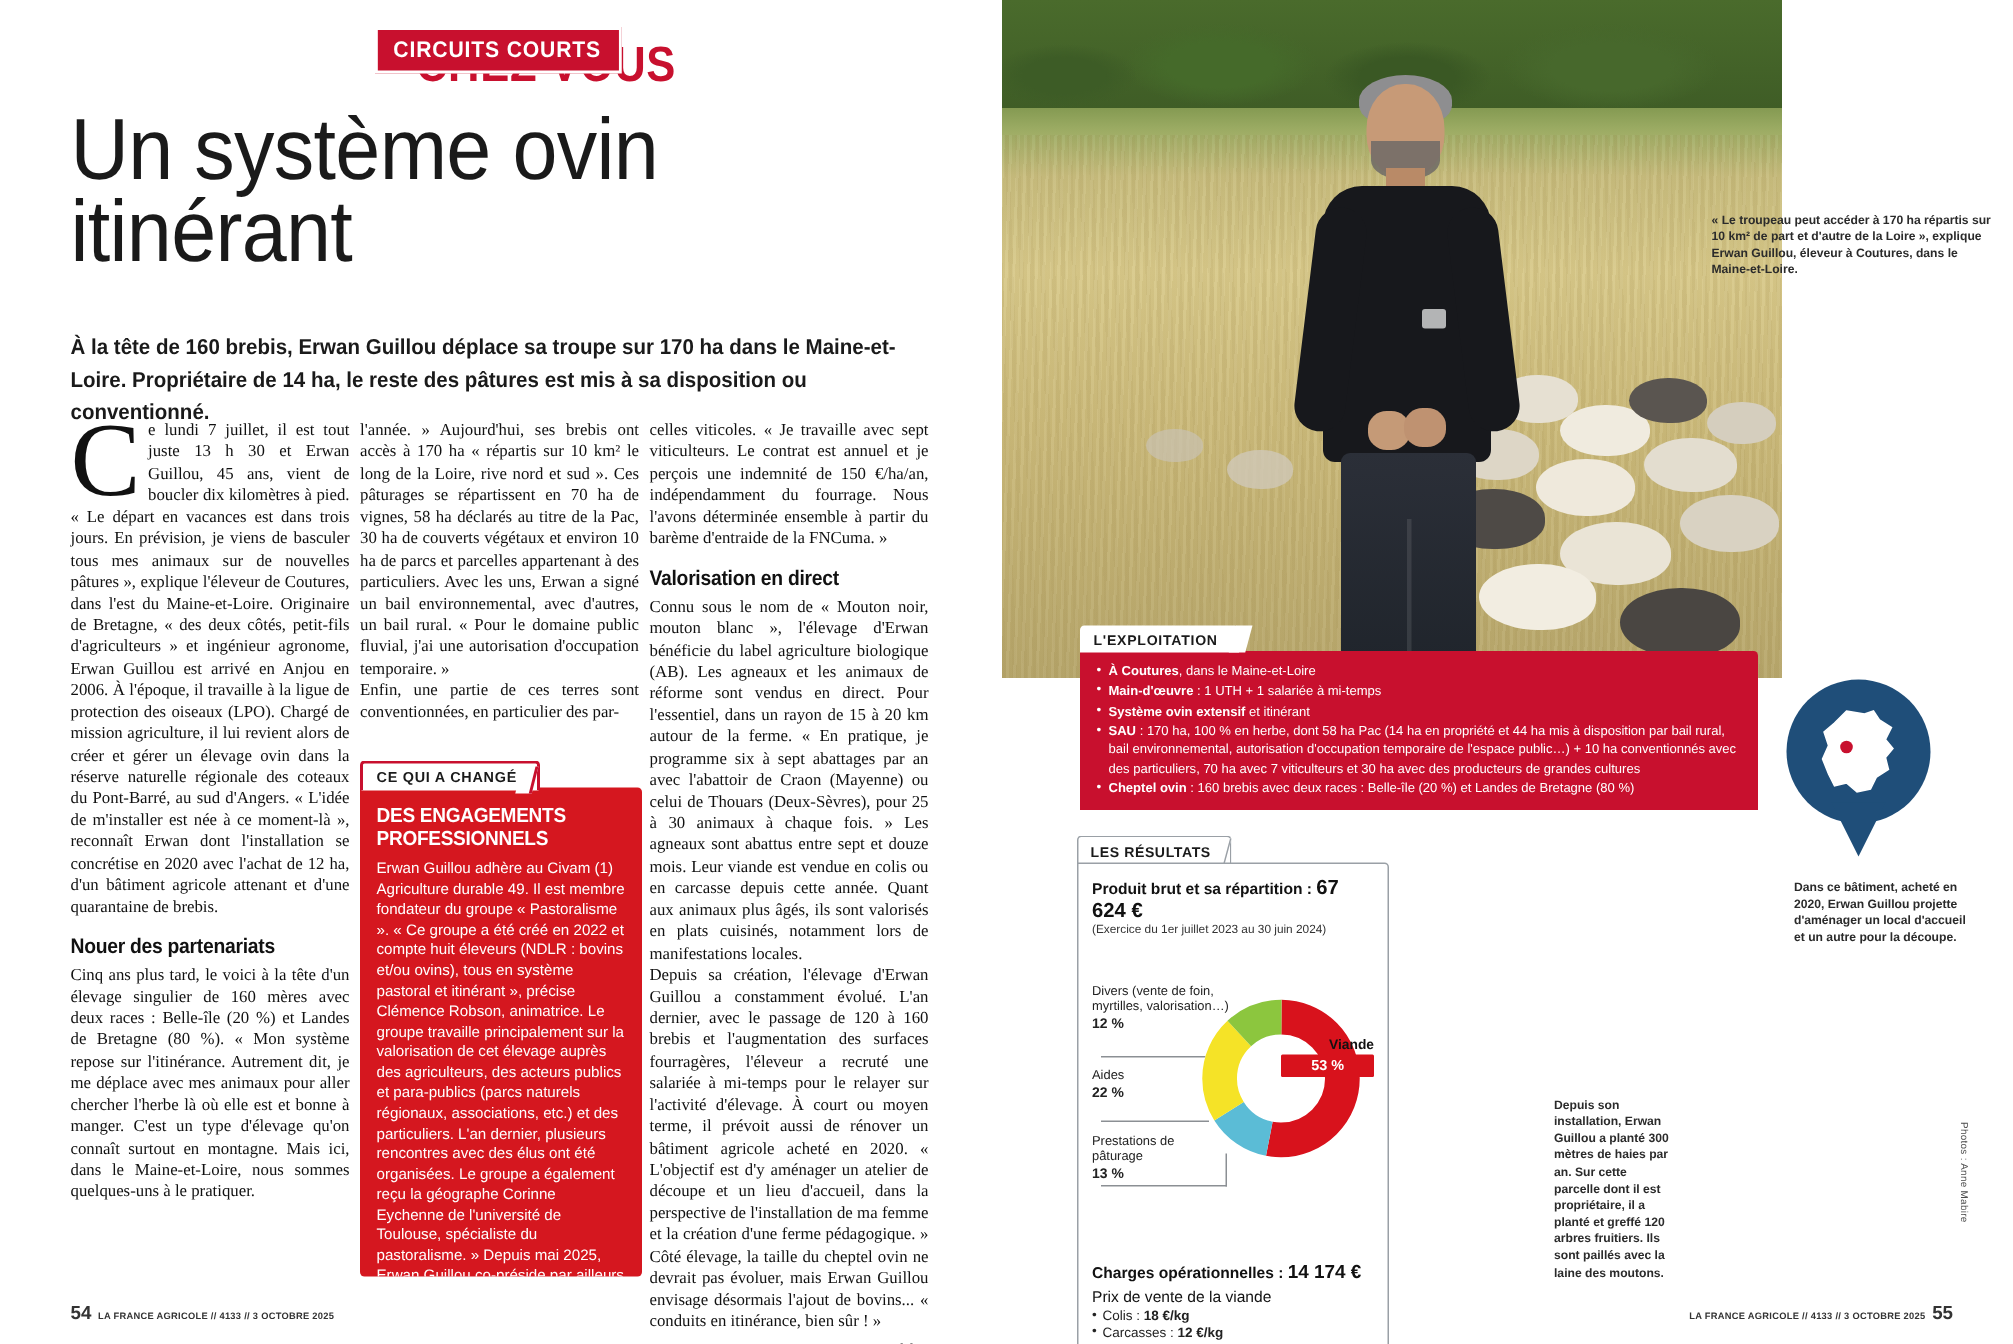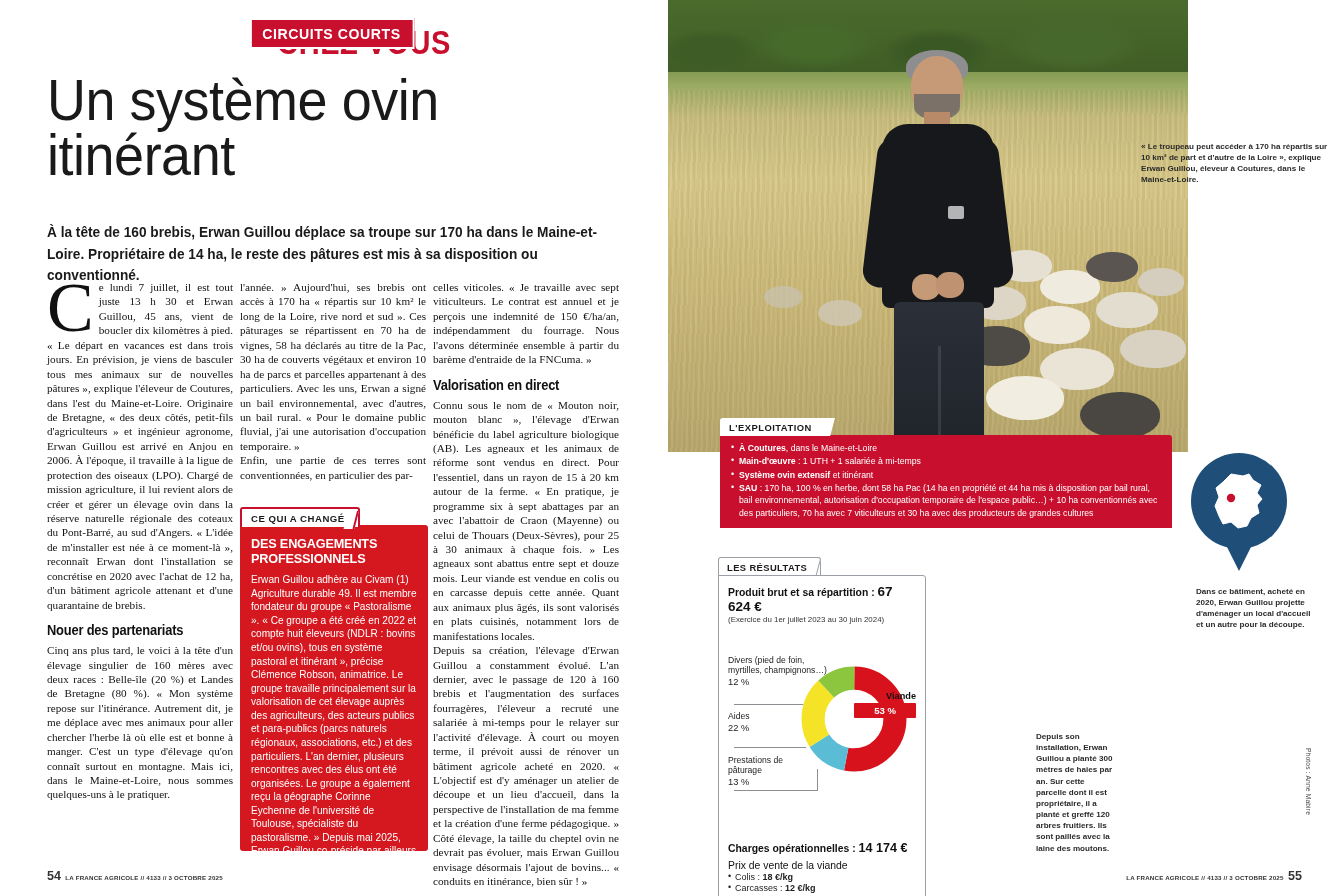--- a/index.html
+++ b/index.html
@@ -220,21 +220,21 @@
     position:relative; min-height:280px;
   }
   .r-title { font-size:10.4px; font-weight:bold; color:#111; }
   .r-title .big { font-size:13.5px; }
   .r-sub { font-size:7.9px; color:#333; margin-top:1px; }
 
   .donut-area { position:relative; height:196px; margin-top:5px; }
   .donut { position:absolute; left:72px; top:36px; width:108px; height:108px; }
   .donut svg { display:block; }
   .lbl { position:absolute; font-size:8.6px; color:#222; line-height:1.22; }
-  .lbl .pct { font-weight:normal; font-size:9.3px; display:block; margin-top:2px; }
+  .lbl .pct { font-weight:bold; font-size:9.3px; display:block; margin-top:2px; }
   .leader { position:absolute; background:#8b8f94; height:1px; }
   .leader-v { position:absolute; background:#8b8f94; width:1px; }
   .viande-lbl {
     position:absolute; right:0; top:62px; text-align:right;
     font-size:9.2px; font-weight:bold; color:#111;
   }
   .viande-pct {
     display:block; margin-top:2px; background:#d8121c; color:#fff;
     font-weight:bold; font-size:9.6px; padding:2px 20px; border-radius:1px;
   }
@@ -364,36 +364,37 @@
   <div class="hero-caption">« Le troupeau peut accéder à 170 ha répartis sur 10 km² de part et d'autre de la Loire », explique Erwan Guillou, éleveur à Coutures, dans le Maine-et-Loire.</div>
 
   <div class="exploit">
     <div class="tab2">L'EXPLOITATION</div>
     <div class="exploit-body">
       <ul>
         <li><b>À Coutures</b><span>, dans le Maine-et-Loire</span></li>
         <li><b>Main-d'œuvre</b><span> : 1 UTH + 1 salariée à mi-temps</span></li>
         <li><b>Système ovin extensif</b><span> et itinérant</span></li>
         <li><b>SAU</b><span> : 170 ha, 100 % en herbe, dont 58 ha Pac (14 ha en propriété et 44 ha mis à disposition par bail rural, bail environnemental, autorisation d'occupation temporaire de l'espace public…) + 10 ha conventionnés avec des particuliers, 70 ha avec 7 viticulteurs et 30 ha avec des producteurs de grandes cultures</span></li>
+        <li><b>Cheptel ovin</b><span> : 160 brebis avec deux races : Belle-île (20 %) et Landes de Bretagne (80 %)</span></li>
       </ul>
     </div>
   </div>
 
   <div class="results">
     <div class="tab3">LES RÉSULTATS</div>
     <div class="results-body">
 
       <div class="r-title">
         <span>Produit brut et sa répartition : </span><span class="big">67 624 €</span>
       </div>
       <div class="r-sub">(Exercice du 1er juillet 2023 au 30 juin 2024)</div>
 
       <div class="donut-area">
         <div class="lbl" style="left:0;top:26px;width:104px;">
-          <span>Divers (pied de foin, myrtilles, champignons…)</span>
+          <span>Divers (vente de foin, myrtilles, valorisation…)</span>
           <span class="pct" id="pct-divers">12 %</span>
         </div>
         <div class="leader" style="left:6px;top:75px;width:88px;"></div>
 
         <div class="lbl" style="left:0;top:82px;width:70px;">
           <span>Aides</span>
           <span class="pct" id="pct-aides">22 %</span>
         </div>
         <div class="leader" style="left:6px;top:118px;width:72px;"></div>
 

